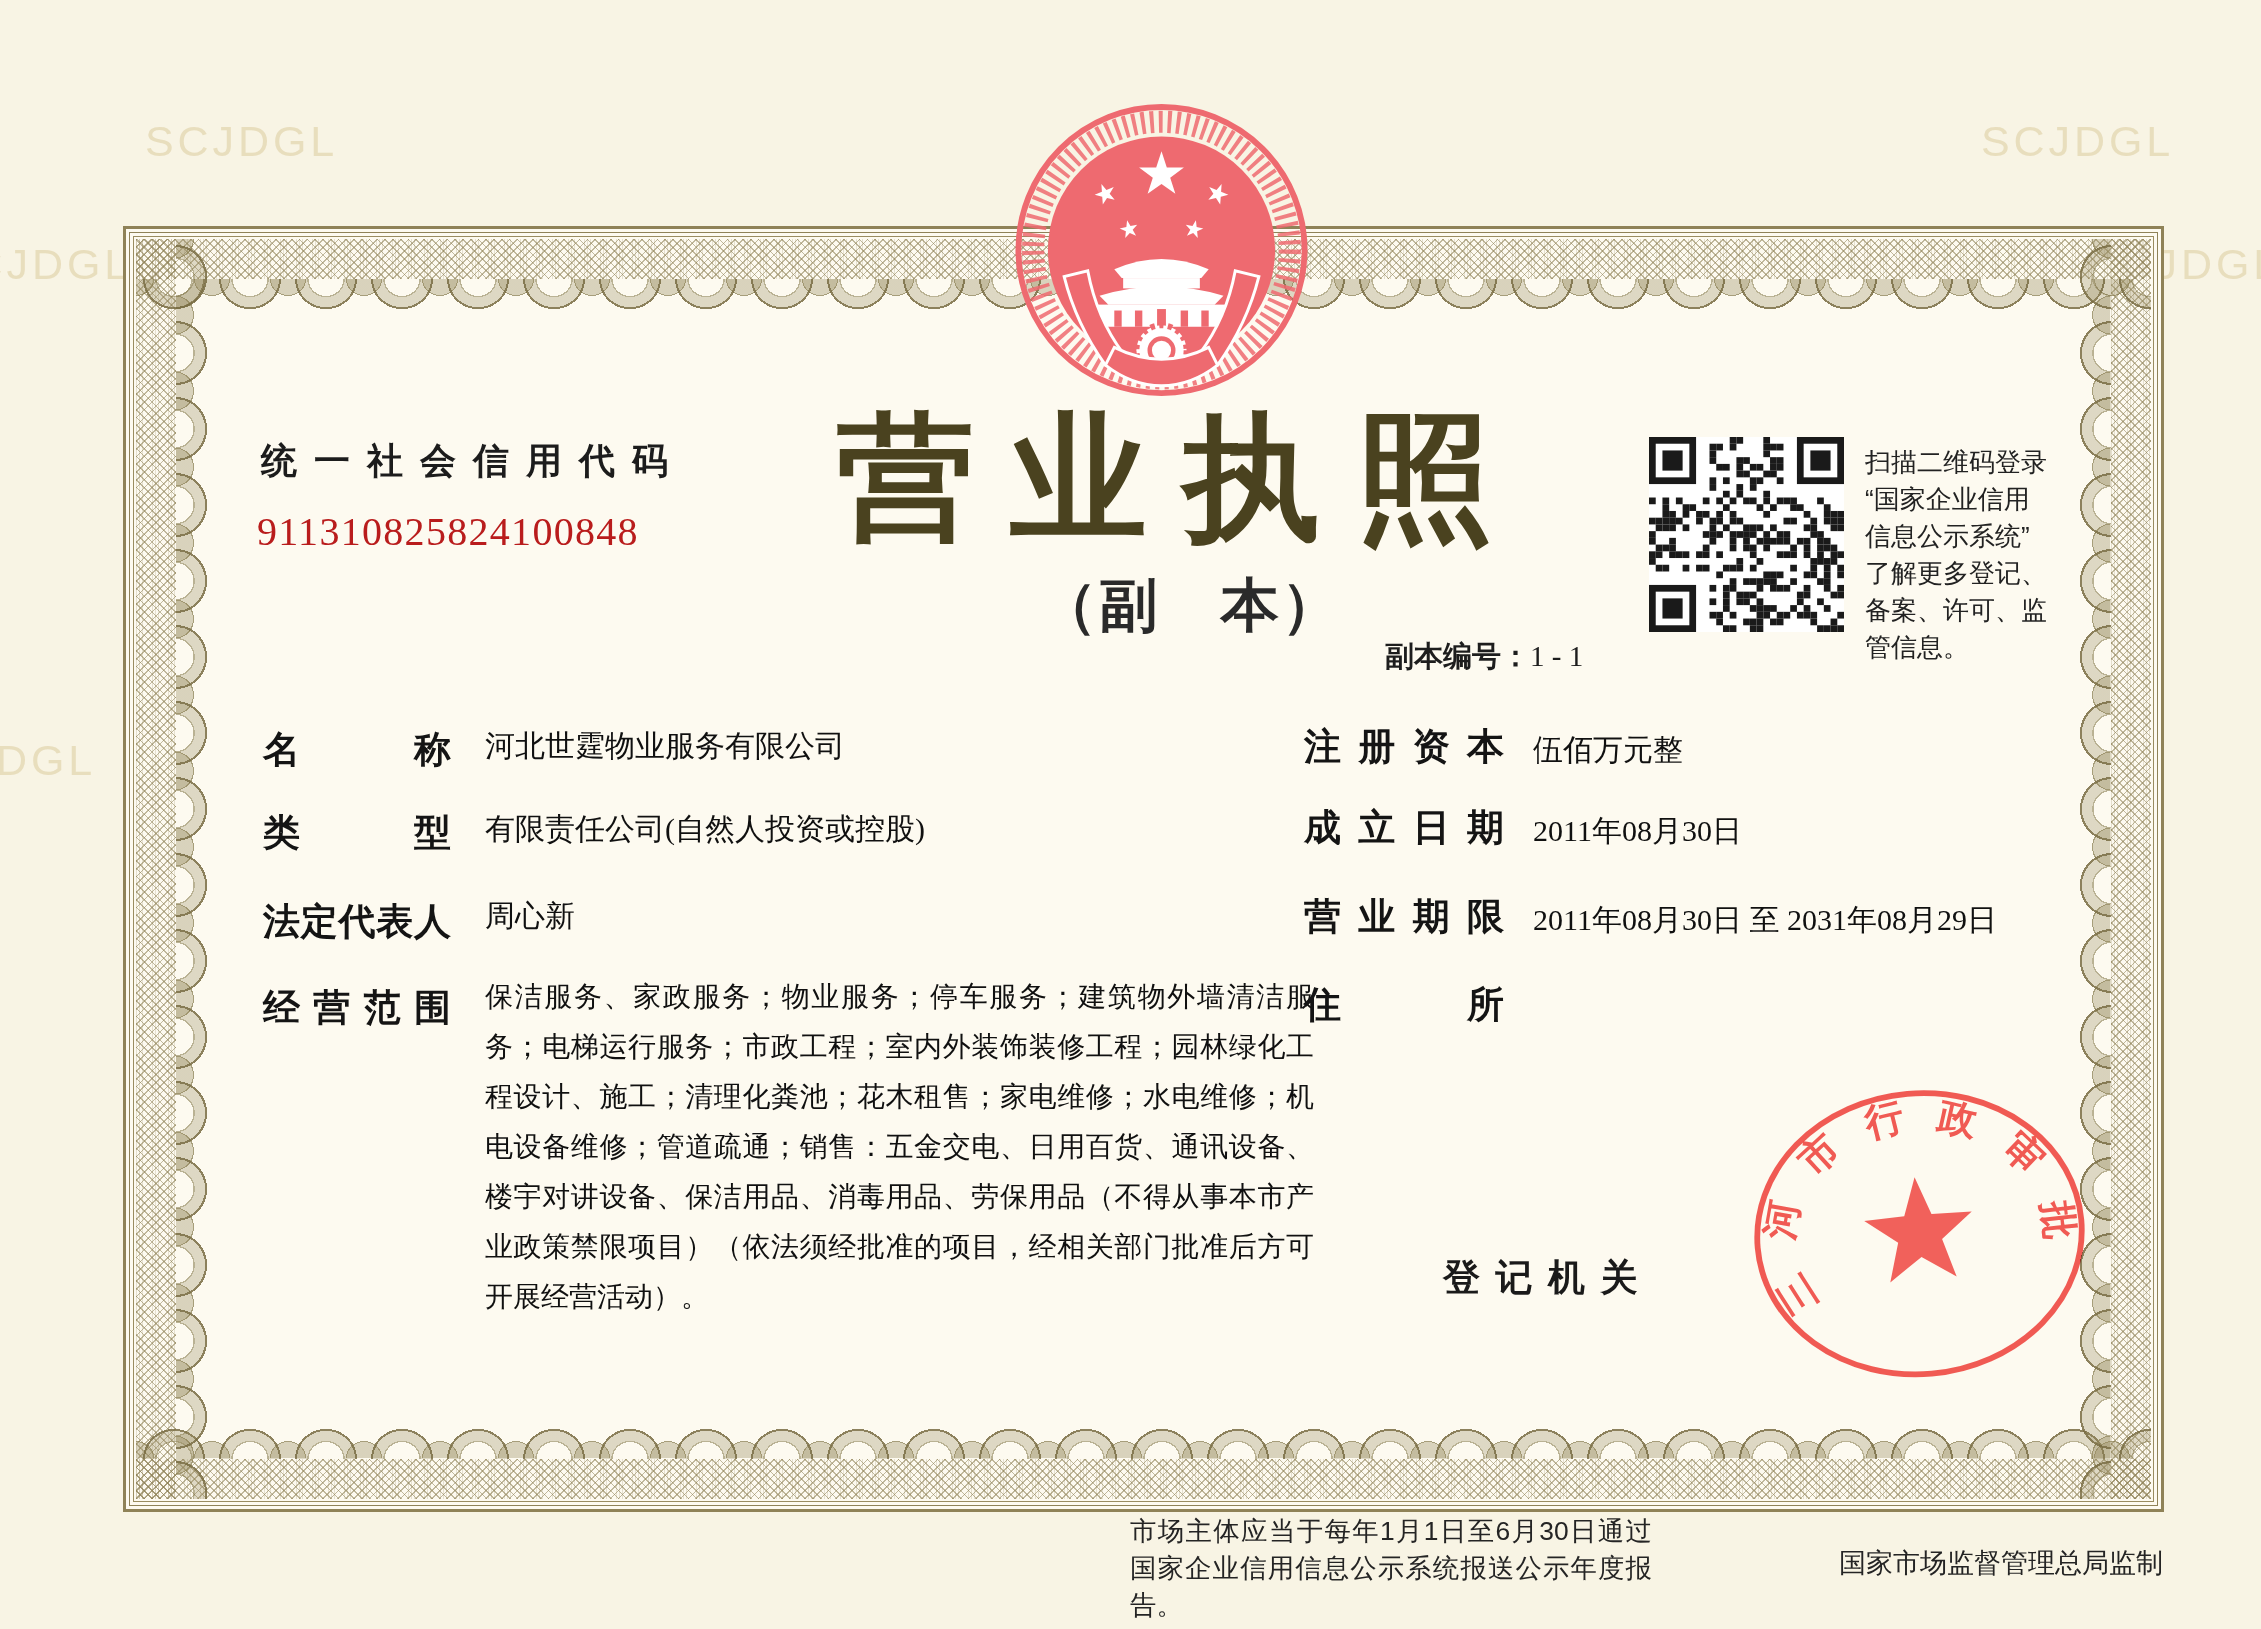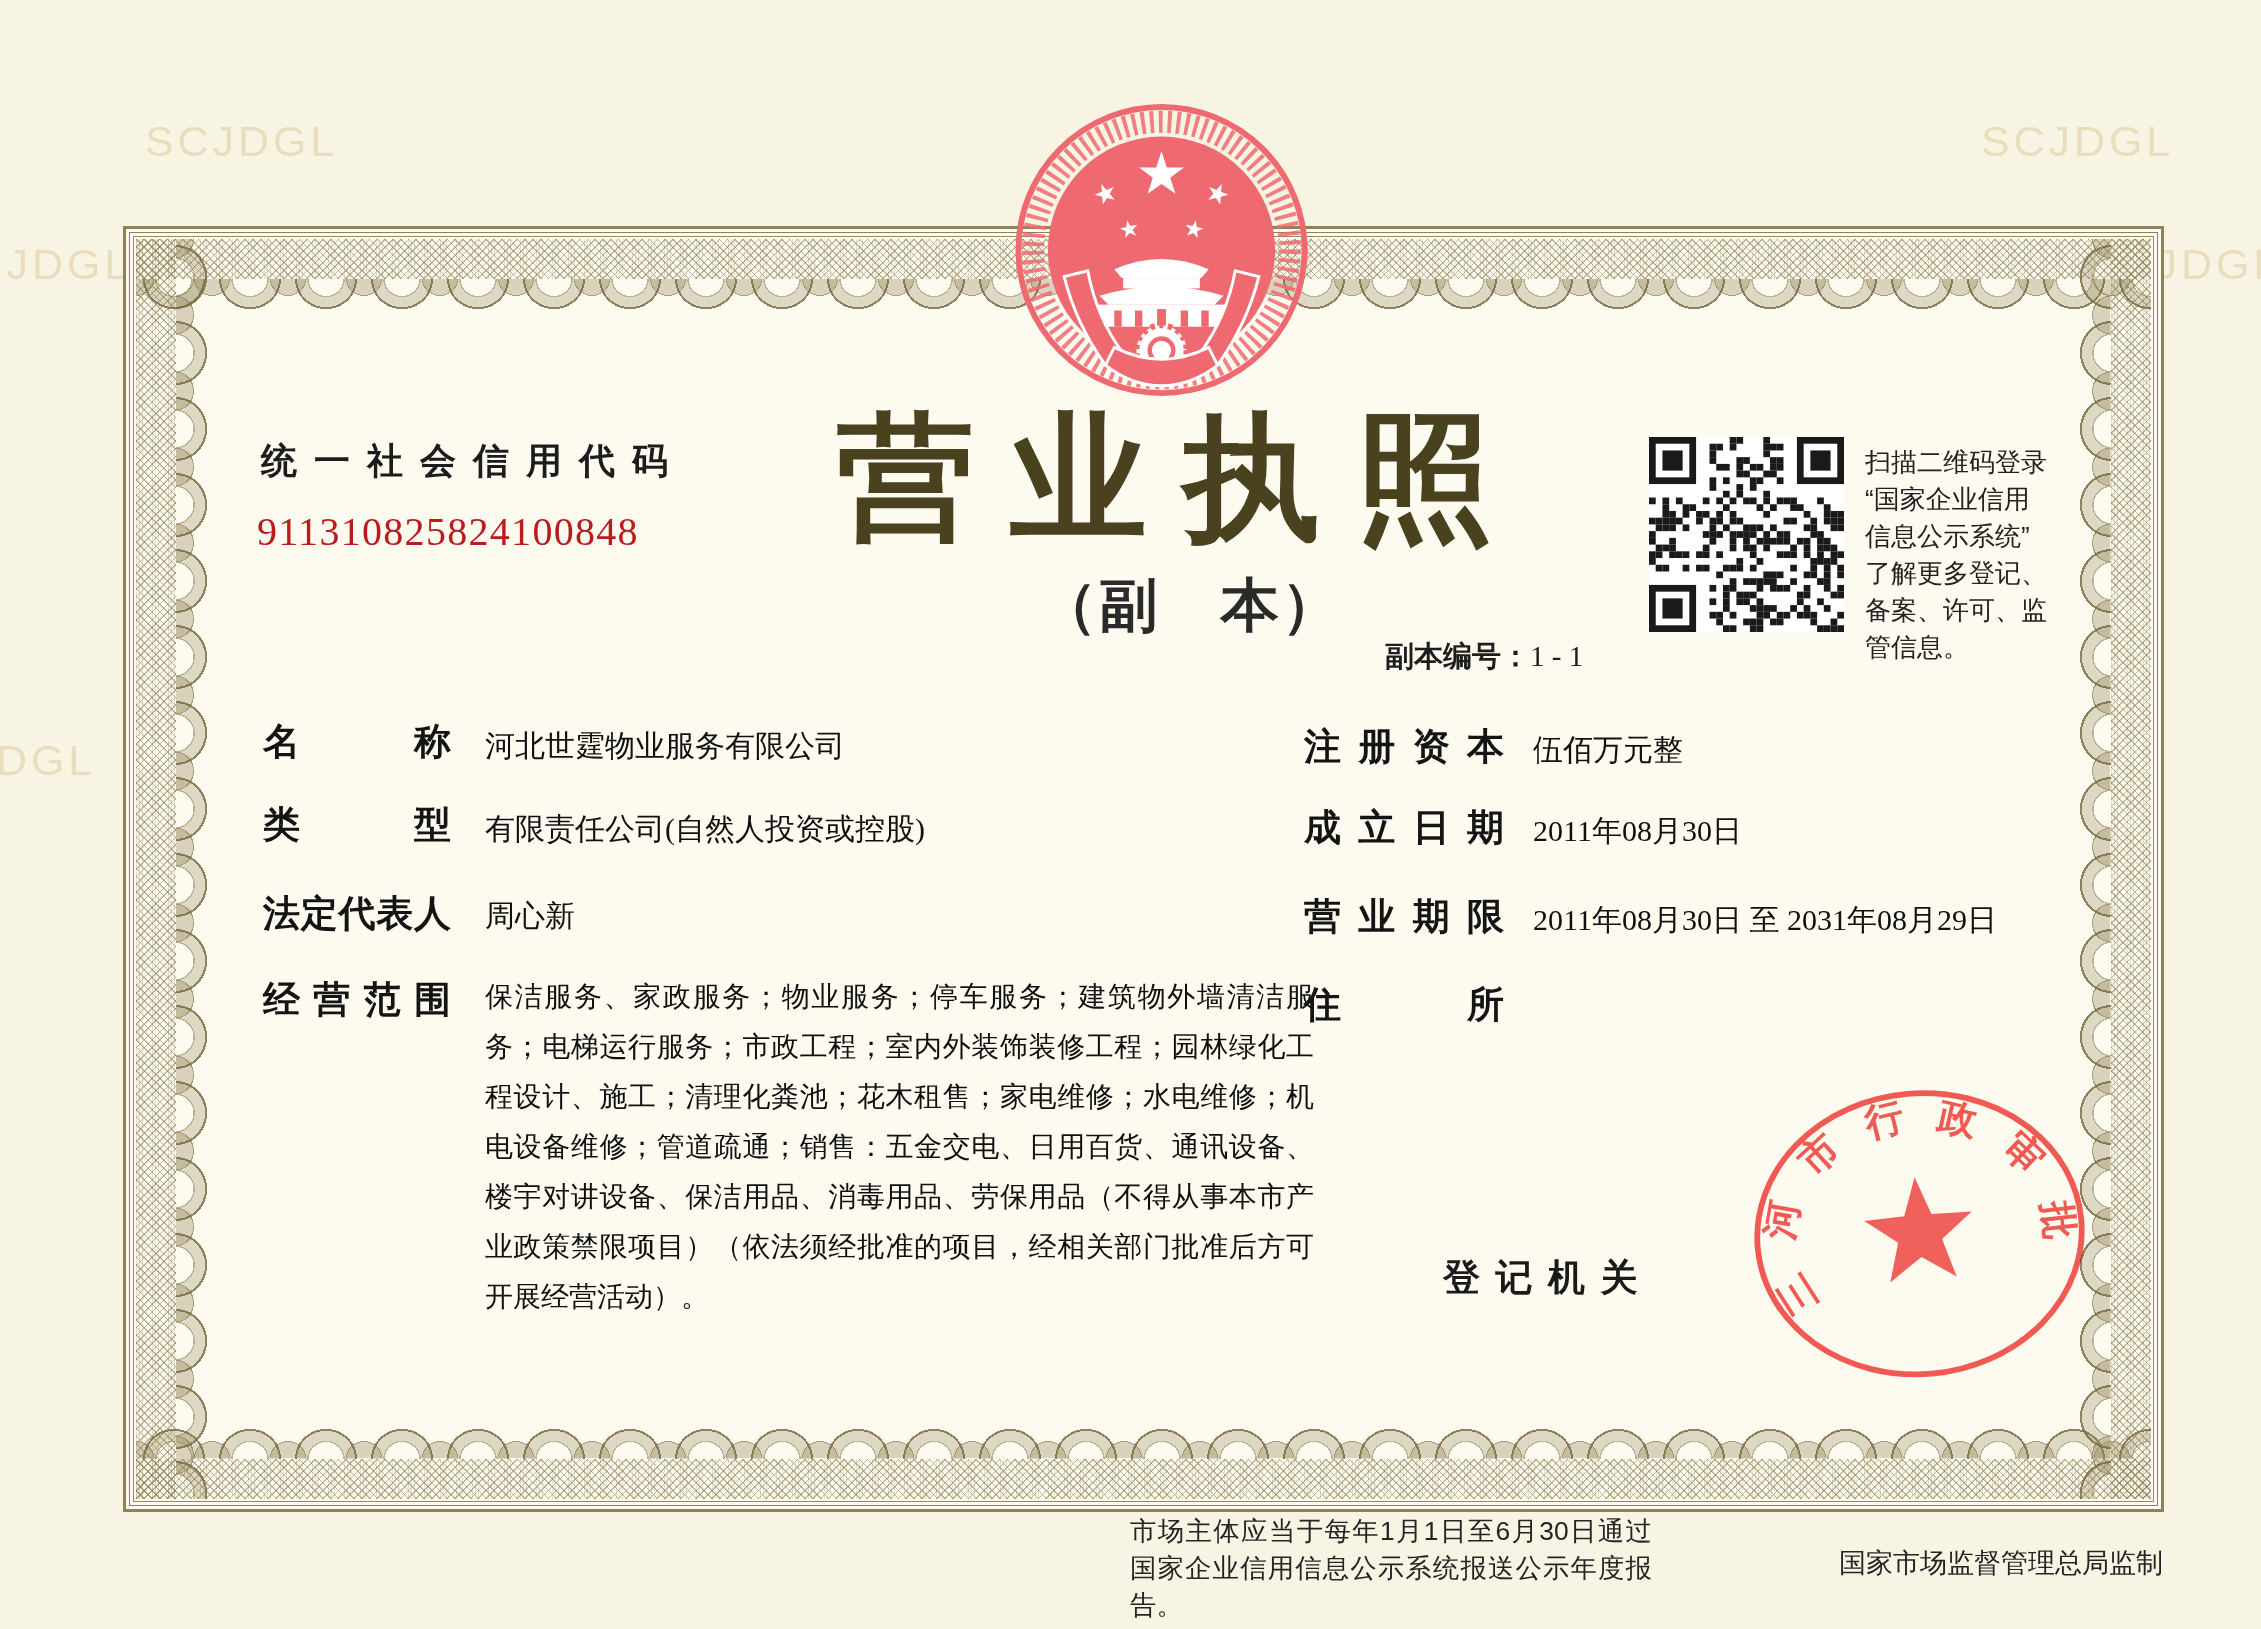--- a/index.html
+++ b/index.html
@@ -62,21 +62,21 @@
 
   .qr{position:absolute;left:1649px;top:437px;width:195px;height:195px;background:#fff;}
   .qr-caption{position:absolute;left:1865px;top:444px;width:240px;font-size:26px;
       line-height:37px;color:#222;white-space:pre-line;}
 
   
   .flabel{position:absolute;font-size:37px;font-weight:bold;color:#141414;
       text-align:justify;text-align-last:justify;}
   .fvalue{position:absolute;font-size:30px;color:#101010;font-family:"Liberation Serif",serif;
       line-height:48px;text-align:justify;}
-  .l-label{left:263px;width:188px;}
+  .l-label{left:263px;width:188px;margin-top:8px;}
   .l-value{left:485px;width:829px;}
   .r-label{left:1304px;width:200px;}
   .r-value{left:1533px;width:613px;}
 
   .reg-label{position:absolute;left:1443px;top:1253px;font-size:37px;font-weight:bold;
       letter-spacing:15.5px;color:#1a1a1a;}
   .reg-date{position:absolute;left:1671px;top:1368px;font-size:37px;color:#161616;
       font-family:"Liberation Serif",serif;letter-spacing:2.6px;}
 
   

